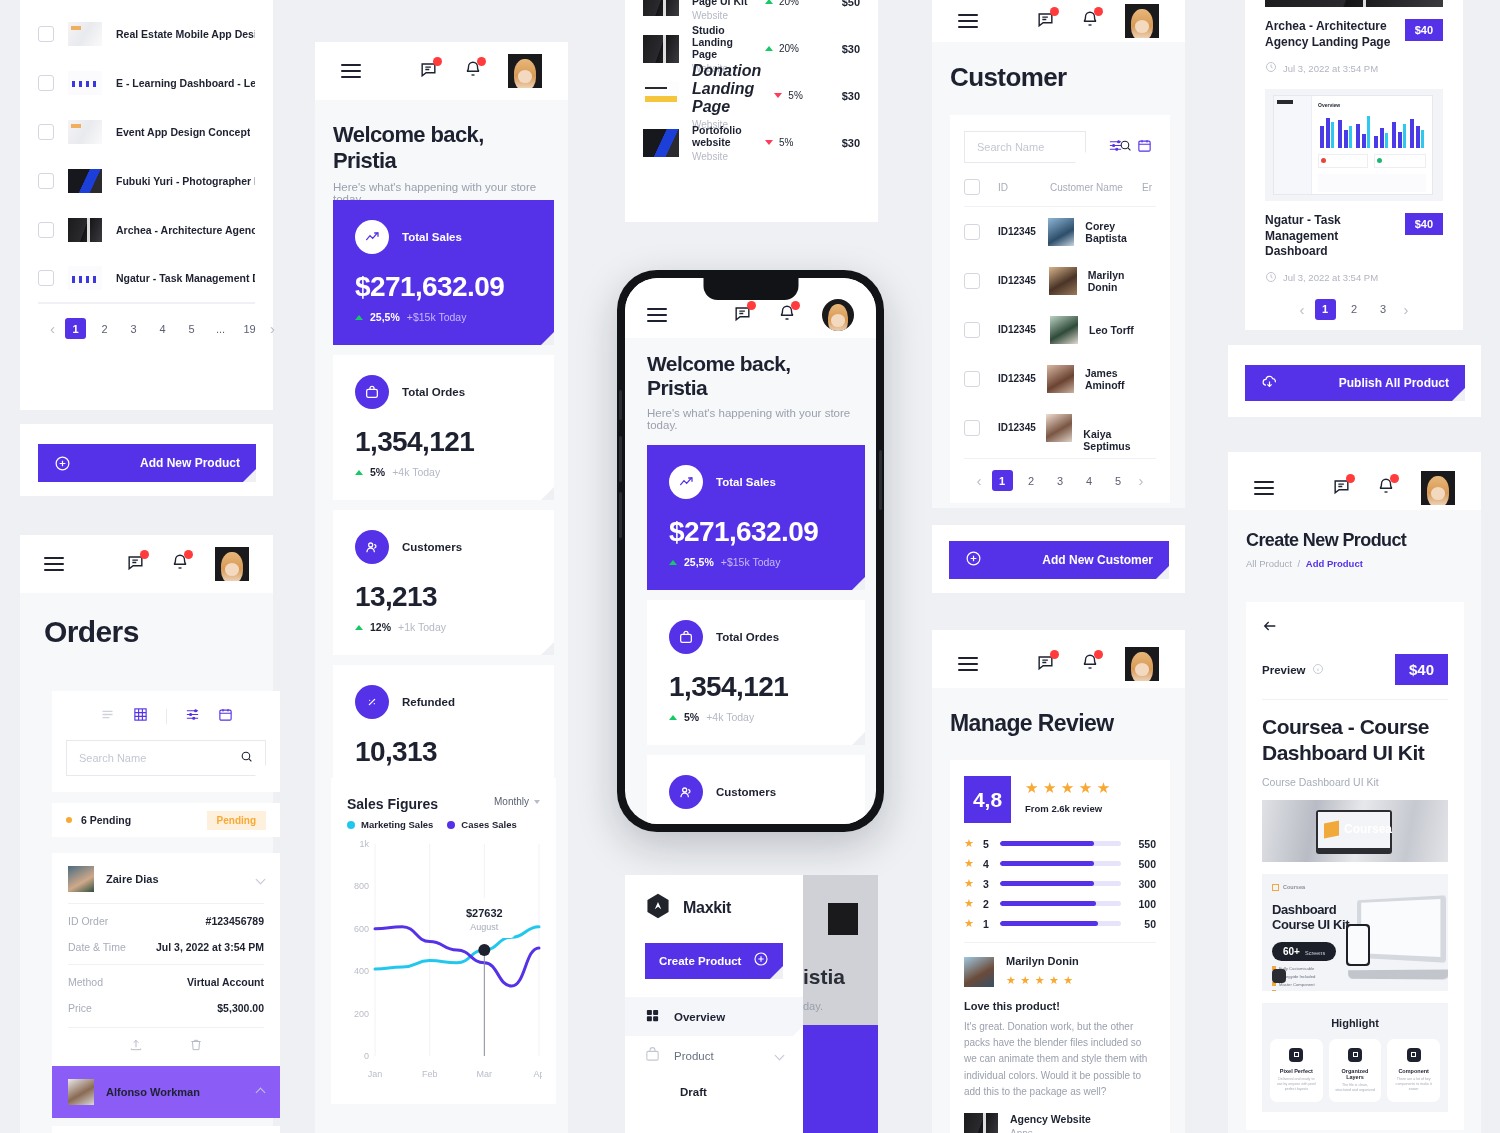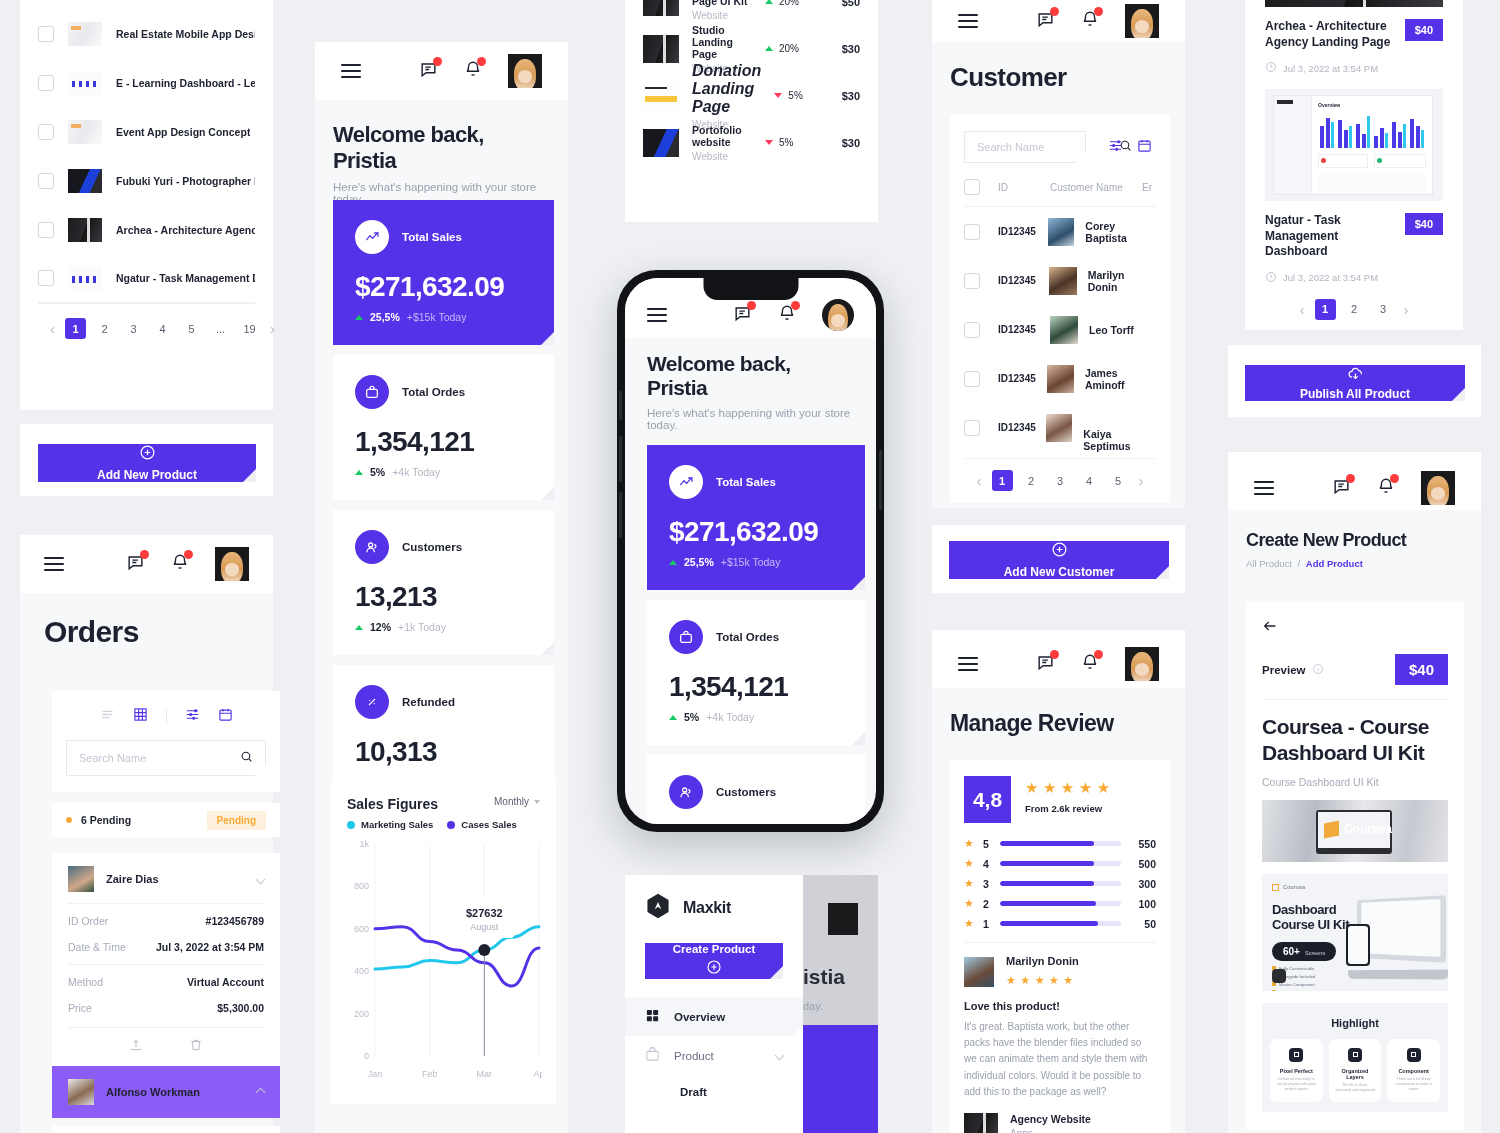--- a/index.html
+++ b/index.html
@@ -26,21 +26,21 @@
 
   
   .av-blonde{background:#1a1a1c;}
   .av-blonde:after{content:"";position:absolute;left:18%;top:16%;width:64%;height:90%;border-radius:48% 48% 40% 40%;background:linear-gradient(180deg,#e8b77a 0%,#d89a55 55%,#f0d9c4 100%);}
   .av-blonde:before{content:"";position:absolute;left:28%;top:46%;width:44%;height:40%;border-radius:50%;background:#f3d9c0;z-index:2;}
 
   h1.page-title { font-size:30px; font-weight:700; letter-spacing:-0.6px; }
   .sub { font-size:11.5px; color:#9aa0ad; margin-top:7px;}
 
   
-  .ribbon { position:relative; background:#5531e8; color:#fff;flex-direction:column; }
+  .ribbon { position:relative; background:#5531e8; color:#fff; }
   .ribbon:after{content:"";position:absolute;right:0;bottom:0;border-width:0 0 13px 13px;border-style:solid;border-color:transparent transparent #eef0f3 transparent;}
 
   
   .cb { width:16px; height:16px; border:1.4px solid #d4d7e0; border-radius:3px; background:#fff; flex:none;}
 
   
   .thumb { width:34px; height:24px; flex:none; background:#222; overflow:hidden; position:relative;}
   .th-dark{background:linear-gradient(110deg,#1b1b1d 0%,#2a2a2e 48%,#141416 49%,#3b3b40 100%);}
   .th-dark:after{content:"";position:absolute;left:55%;top:0;width:3px;height:100%;background:#fff;opacity:.85;}
   .th-light{background:linear-gradient(120deg,#f4f4f6 0%,#e9eaee 50%,#fafafa 100%);}
@@ -847,21 +847,21 @@
         </div>
       <div class="hr" style="margin:12px 0 12px;"></div>
       <div style="display:flex;align-items:center;gap:12px;">
         <div style="width:30px;height:30px;background:linear-gradient(150deg,#9fc9e0,#6b4b3a 58%,#355168);"></div>
         <div>
           <div style="font-size:11px;font-weight:700;">Marilyn Donin</div>
           <div id="review-stars" style="margin-top:3px;"><span class="star" style="font-size:11px;">★</span> <span class="star" style="font-size:11px;">★</span> <span class="star" style="font-size:11px;">★</span> <span class="star" style="font-size:11px;">★</span> <span class="star" style="font-size:11px;">★</span></div>
         </div>
       </div>
       <div style="font-size:11px;font-weight:700;margin-top:12px;">Love this product!</div>
-      <div style="font-size:10px;line-height:1.62;color:#9aa0ad;margin-top:7px;">It's great. Baptista work, but the other packs have the blender files included so we can animate them and style them with individual colors. Would it be possible to add this to the package as well?</div>
+      <div style="font-size:10px;line-height:1.62;color:#9aa0ad;margin-top:7px;">It's great. Donation work, but the other packs have the blender files included so we can animate them and style them with individual colors. Would it be possible to add this to the package as well?</div>
       <div style="display:flex;align-items:center;gap:12px;margin-top:13px;">
         <div class="thumb th-dark" style="width:34px;height:26px;"></div>
         <div>
           <div style="font-size:10.5px;font-weight:700;">Agency Website</div>
           <div style="font-size:10px;color:#a7acb9;margin-top:3px;">Apps</div>
         </div>
       </div>
     </div>
   </div>
 

